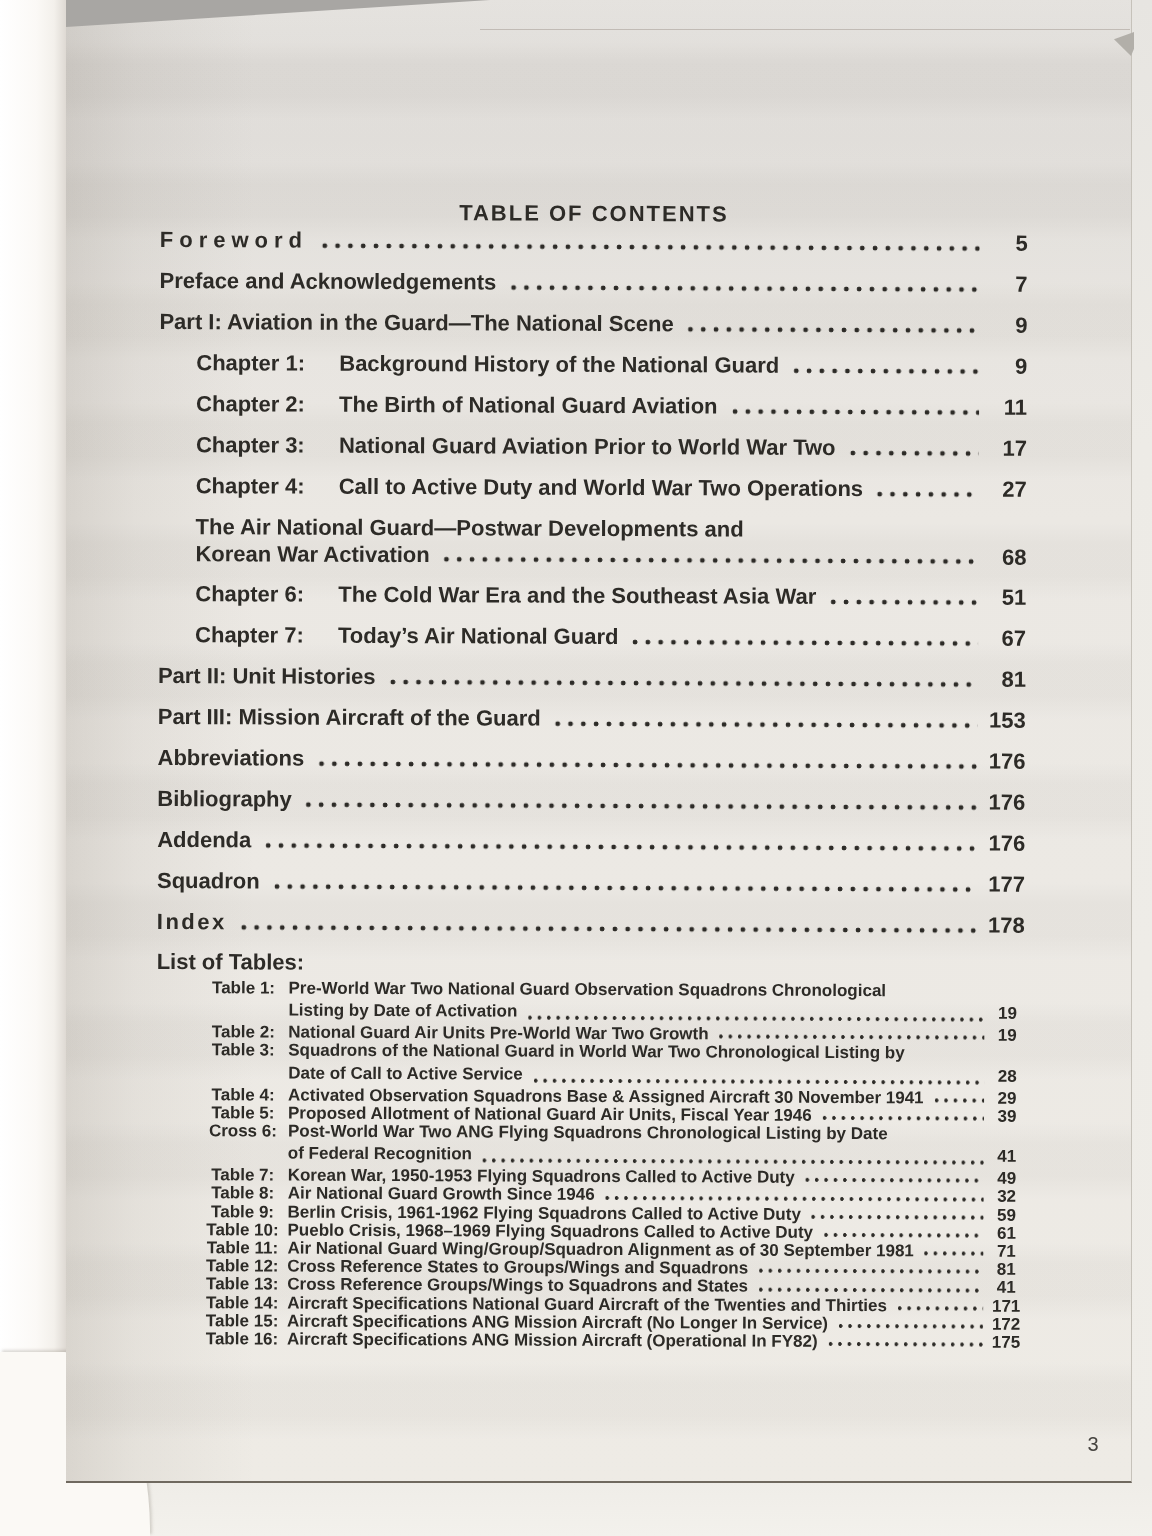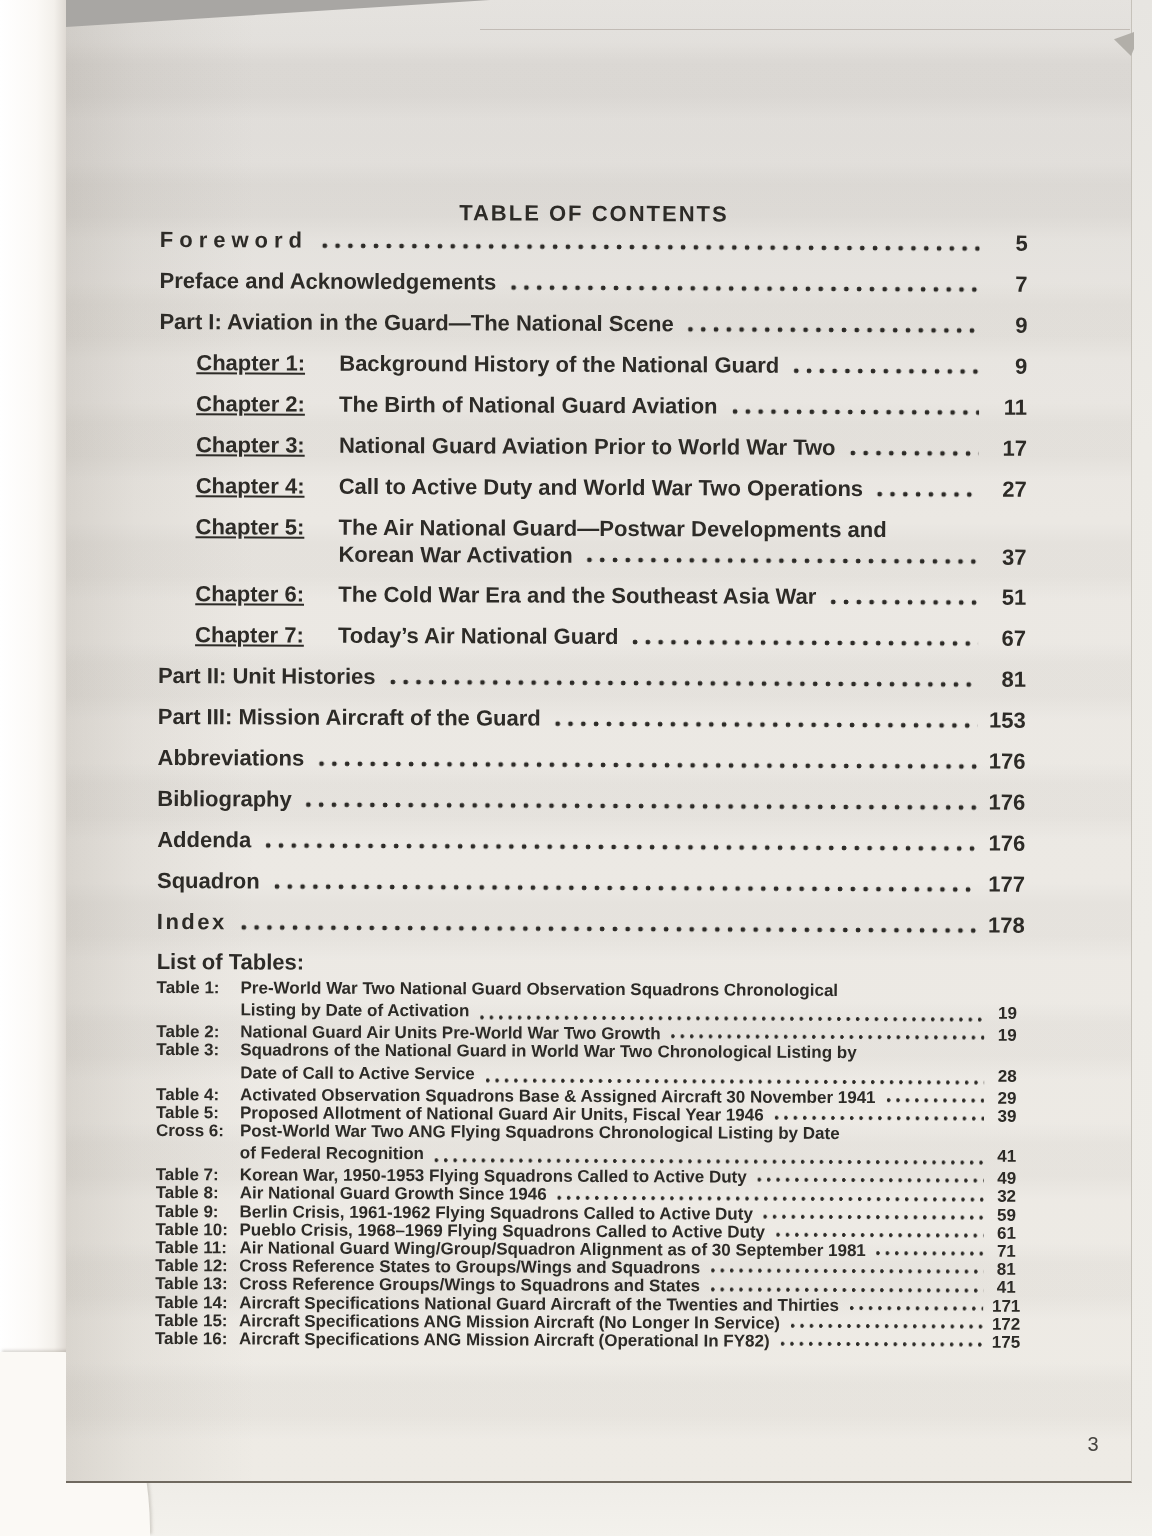--- a/index.html
+++ b/index.html
@@ -58,39 +58,39 @@
     transform:rotate(0.25deg);
     transform-origin:0 0;
   }
   .toc-title {
     font-size:22px; font-weight:700; letter-spacing:2px;
     text-align:center; line-height:28px;
   }
   
   .trow { display:flex; font-size:22px; font-weight:700; line-height:28px; margin-bottom:13px; }
   .trow.ch { margin-left:37px; }
-  .trow .label { flex:none; width:143px; white-space:nowrap;text-decoration:underline; }
+  .trow .label { flex:none; width:143px; white-space:nowrap; }
   .trow .body { flex:1; display:flex; flex-direction:column; min-width:0; }
   .line { display:flex; align-items:baseline; }
   .line .t { white-space:nowrap; }
   .line2 { line-height:26px; }
   .leader {
     flex:1; min-width:18px; margin:0 8px 4px 12px;
     align-self:flex-end; height:10px;
     background-image:radial-gradient(circle at 5px 5px, #2d2b27 2.1px, rgba(45,43,39,0) 2.7px);
     background-size:12.8px 10px; background-repeat:repeat-x;
   }
   .trow .pg { flex:none; min-width:40px; text-align:right; white-space:nowrap; }
   
   .toc-rows .trow:first-child .t { letter-spacing:6px; }
   .toc-rows .trow:last-child .t { letter-spacing:2.5px; }
   
   .lot-heading { font-size:22px; font-weight:700; line-height:26px; margin-top:7px; margin-bottom:4px; }
   .xrow { display:flex; font-size:17px; font-weight:700; line-height:18.2px; }
-  .xrow .label { flex:none; width:78px; margin-right:6px; text-align:left; white-space:nowrap; }
+  .xrow .label { flex:none; width:78px; margin-right:6px; text-align:center; white-space:nowrap;margin-left:48px; }
   .xrow .body { flex:1; display:flex; flex-direction:column; min-width:0; }
   .xrow .leader {
     margin:0 6px 3px 9px; height:8px;
     background-image:radial-gradient(circle at 3.5px 4px, #2d2b27 1.6px, rgba(45,43,39,0) 2.1px);
     background-size:9.4px 8px;
   }
   .xrow .pg { flex:none; min-width:34px; text-align:center; white-space:nowrap; }
   .folio {
     position:absolute; left:1080px; top:1433px; width:26px;
     font-size:20px; font-weight:400; color:#45433f; text-align:center;
@@ -182,30 +182,29 @@
     <span class="body">
       <span class="line line1">
         <span class="t">Call to Active Duty and World War Two Operations</span>
         <span class="leader"></span>
         <span class="pg">27</span>
       </span>
 
     </span>
   </div>
       <div class="trow ch">
-    <span class="label">Chapter 5:</span>
     <span class="body">
       <span class="line line1">
         <span class="t">The Air National Guard—Postwar Developments and</span>
 
       </span>
       <span class="line line2">
         <span class="t">Korean War Activation</span>
         <span class="leader"></span>
-        <span class="pg">37</span>
+        <span class="pg">68</span>
       </span>
     </span>
   </div>
       <div class="trow ch">
     <span class="label">Chapter 6:</span>
     <span class="body">
       <span class="line line1">
         <span class="t">The Cold War Era and the Southeast Asia War</span>
         <span class="leader"></span>
         <span class="pg">51</span>

